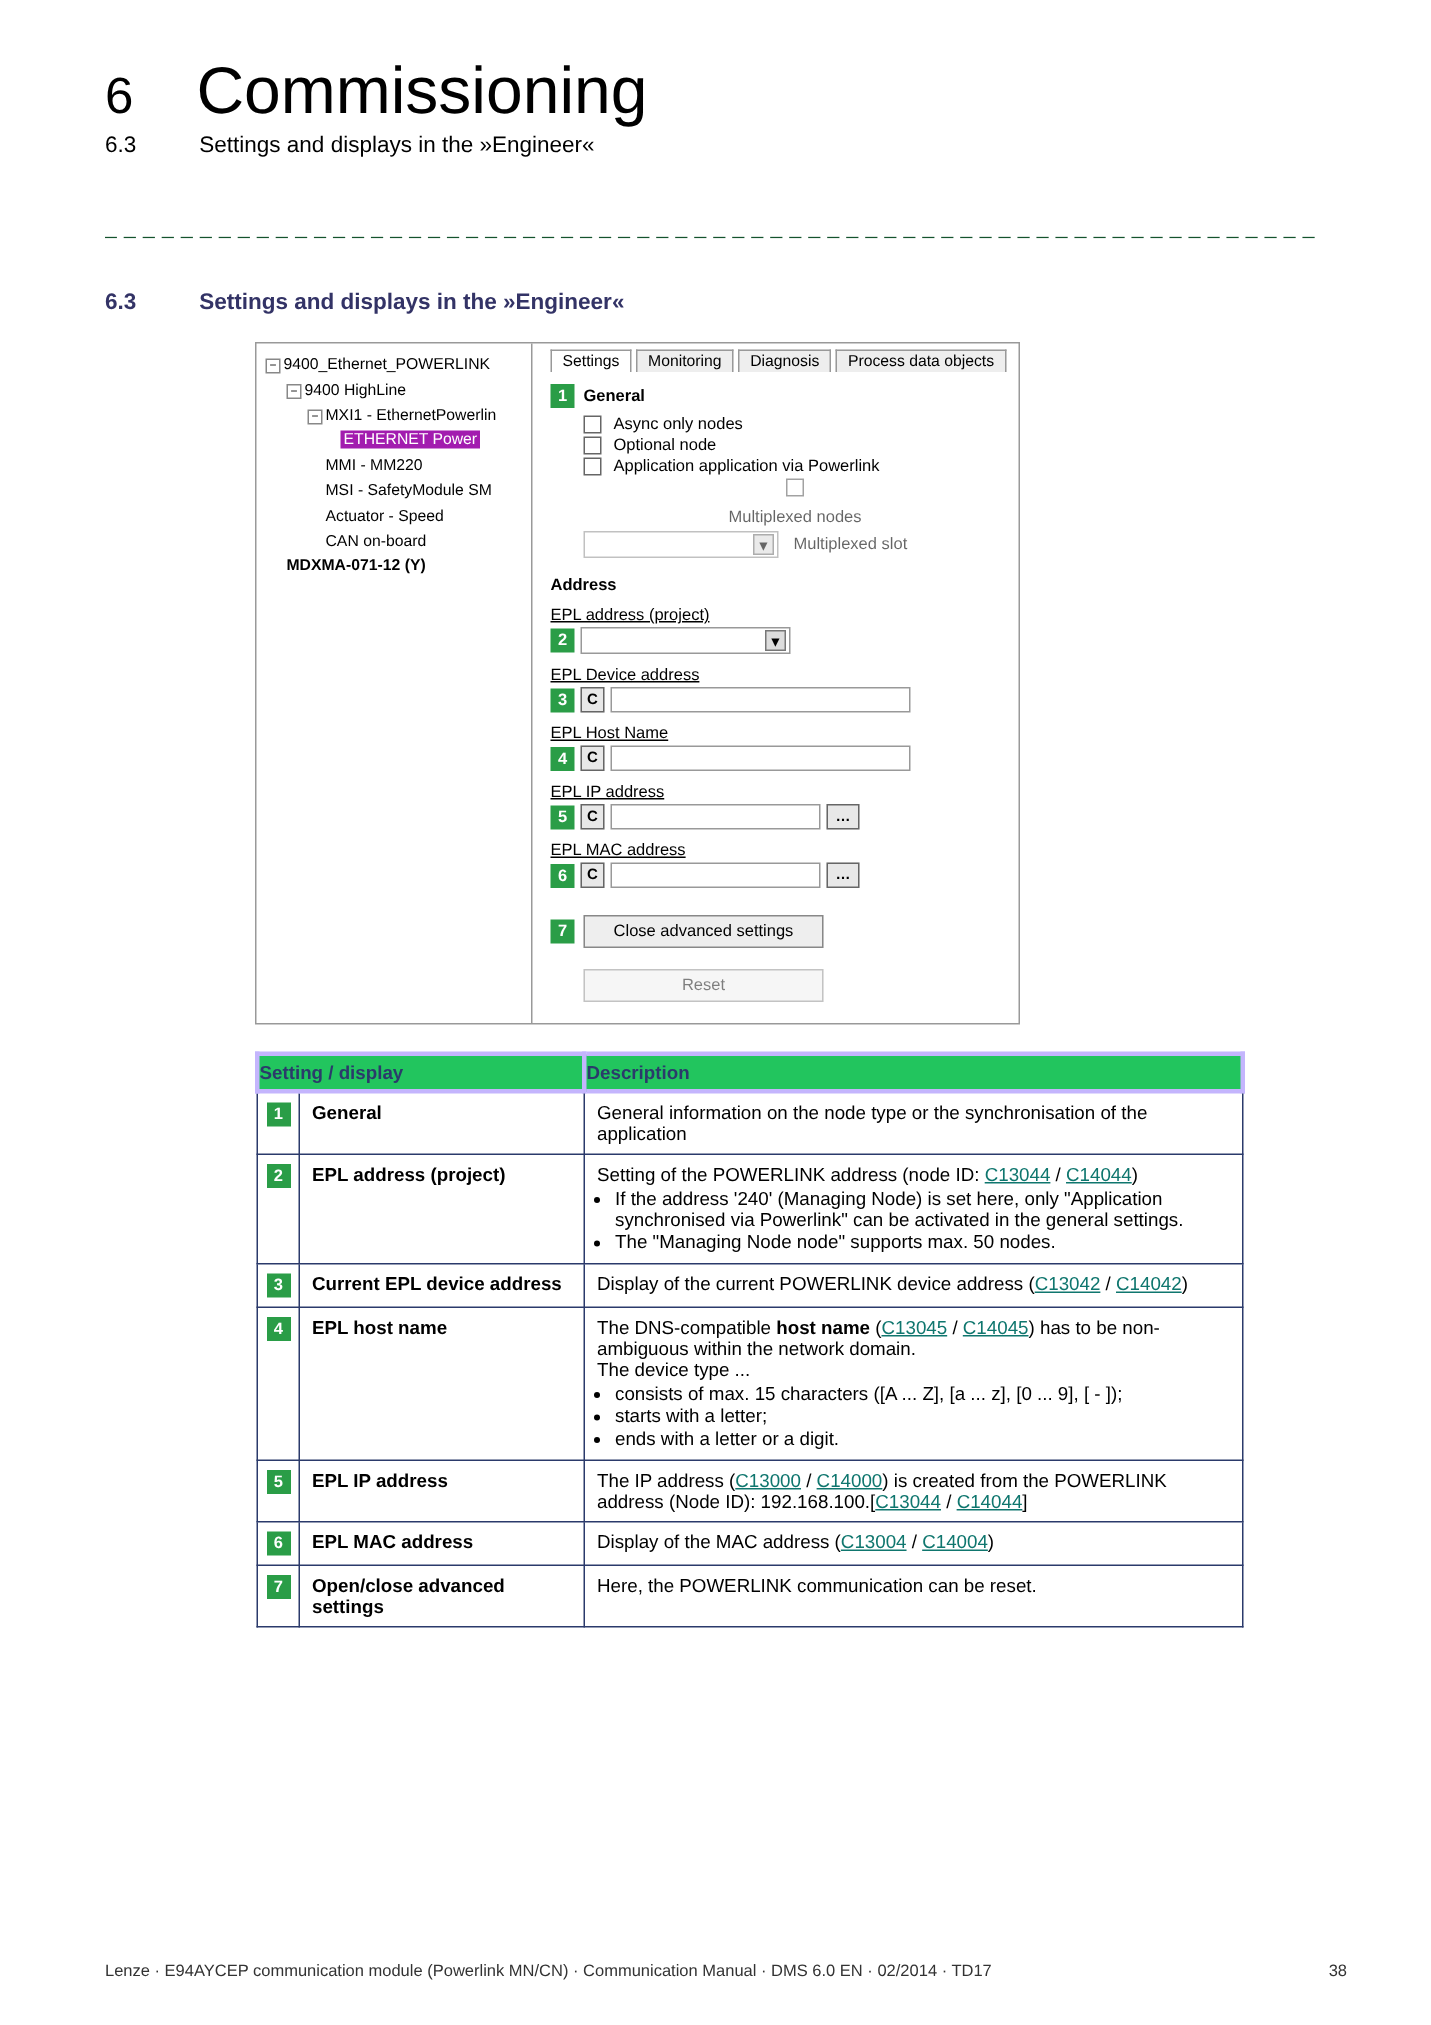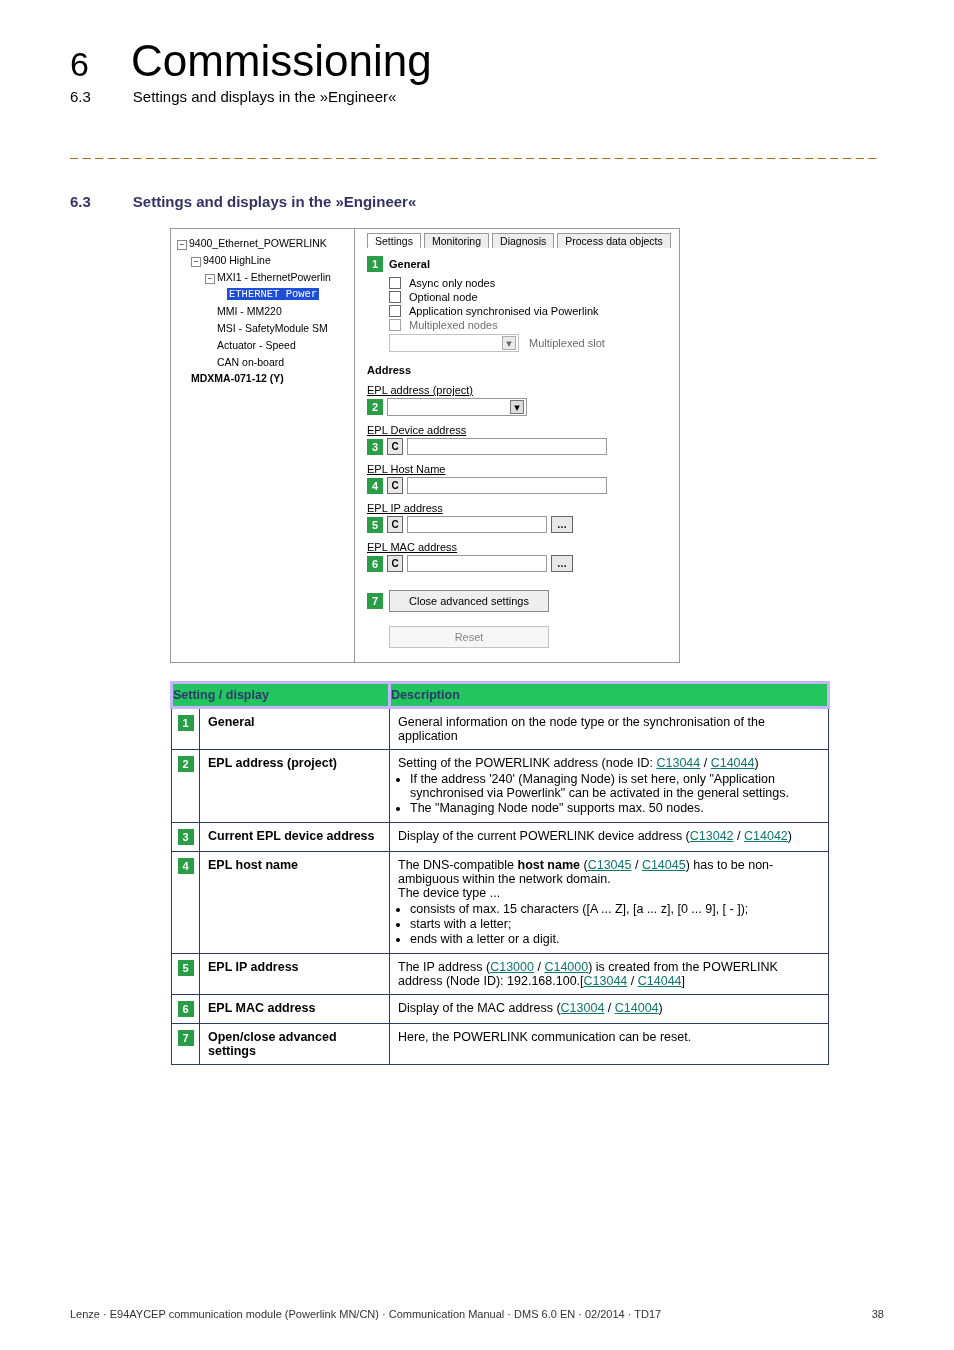--- a/index.html
+++ b/index.html
@@ -11,21 +11,21 @@
     position: relative;
     color: #000;
   }
   .page { padding: 36px 70px 0 70px; }
   .hdr-row1 { display: flex; align-items: baseline; gap: 42px; }
   .ch-num { font-size: 34px; font-weight: 400; color: #000; }
   .ch-title { font-size: 44px; font-weight: 400; }
   .hdr-row2 { display: flex; align-items: baseline; gap: 42px; margin-top: 2px; }
   .sub-num { font-size: 15px; }
   .sub-title { font-size: 15px; }
-  .dash-rule { margin-top: 38px; font-size: 14px; letter-spacing: 0.5px; white-space: nowrap; overflow: hidden; color:#a16207;}
+  .dash-rule { margin-top: 38px; font-size: 14px; letter-spacing: 0.5px; white-space: nowrap; overflow: hidden; color:#14532d;}
   .sec-row { display: flex; align-items: baseline; gap: 42px; margin-top: 34px; font-weight: 700; color:#336; }
   .sec-num { font-size: 15px; }
   .sec-title { font-size: 15px; }
 
   .figure-wrap { margin: 18px 0 18px 100px; width: 510px; border:1px solid #999; display:flex; background:#fff; }
   .tree-pane { width: 184px; border-right:1px solid #999; font-size:10.5px; padding:6px 4px 6px 6px; line-height:1.6; font-family:Tahoma,Arial,sans-serif; color:#000;}
   .tree-pane .node { white-space:nowrap; }
   .tree-icon { display:inline-block; width:10px; height:10px; border:1px solid #888; font-size:8px; line-height:8px; text-align:center; margin-right:2px; background:#fff;}
   .props-pane { flex:1; font-size:11px; font-family:Tahoma,Arial,sans-serif; padding:4px 8px 14px 12px;}
   .tabs { margin-bottom:8px; }
@@ -35,32 +35,32 @@
   .chk-row { display:flex; align-items:center; gap:8px; padding:1px 0 1px 22px; }
   .chk { width:12px; height:12px; border:1px solid #666; background:#fff; display:inline-block;}
   .dropdown { height:18px; border:1px solid #999; width:130px; display:inline-flex; align-items:center; justify-content:flex-end; padding:0 2px; margin-left:22px;}
   .dropdown .arrow { width:14px; height:14px; border:1px solid #777; background:#ddd; display:flex; align-items:center; justify-content:center;}
   .field-label { text-decoration:underline; margin-top:8px; color:#000;}
   .field-row { display:flex; align-items:center; gap:4px; margin-top:2px;}
   .c-btn { width:16px; height:17px; border:1px solid #666; background:#e8e8e8; font-size:10px; display:flex; align-items:center; justify-content:center; font-weight:700;}
   .field-input { height:17px; border:1px solid #999; background:#fff; }
   .wide-btn { margin-top:14px; height:22px; border:1px solid #888; background:#eee; width:160px; display:flex; align-items:center; justify-content:center; }
   .num-badge { width:16px; height:16px; background:#2a9d47; color:#fff; font-size:11px; font-weight:700; display:inline-flex; align-items:center; justify-content:center;}
-  .sel { background:#1d4ed8; color:#fff; padding:0 2px;font-family:Liberation Mono, monospace; }
+  .sel { background:#a21caf; color:#fff; padding:0 2px; }
 
   .desc-table { border-collapse:collapse; width:660px; margin-left:100px; font-size:12.5px; }
   .desc-table th { background:#22c55e; color:#2b3a6b; font-weight:700; border:3px solid #c4b5fd; padding:4px 0; text-align:left; }
   .desc-table td { border:1px solid #2b3a6b; padding:6px 8px; vertical-align:top; }
   .desc-table .badge-cell { width:28px; text-align:center; padding:6px 4px;}
   .desc-table .label-cell { width:190px; font-weight:700; }
   .desc-table ul { margin:2px 0 0 12px; padding:0; }
   .desc-table li { margin:1px 0; }
   .link { color:#0f766e; text-decoration:underline; }
 
-  .footer { position:absolute; bottom:30px; left:70px; right:70px; display:flex; justify-content:space-between; font-size:11px; color:#333;}
+  .footer { position:absolute; bottom:30px; left:70px; right:56px; display:flex; justify-content:space-between; font-size:11px; color:#333;}
 </style>
 </head>
 <body>
 
 <div class="page">
 
   <div class="hdr-row1">
     <div class="ch-num">6</div>
     <div class="ch-title">Commissioning</div>
   </div>
@@ -103,23 +103,23 @@
       <div class="chk-row">
           <span class="chk"></span>
           <span>Async only nodes</span>
         </div>
       <div class="chk-row">
           <span class="chk"></span>
           <span>Optional node</span>
         </div>
       <div class="chk-row">
           <span class="chk"></span>
-          <span>Application synchronised via Powerlink</span>
-        </div>
-      <div class="chk-row" style="opacity:0.6;">
+          <span>Application application via Powerlink</span>
+        </div>
+      <div class="chk-row" style="opacity:0.6;flex-direction:column;">
           <span class="chk"></span>
           <span>Multiplexed nodes</span>
         </div>
       <div style="display:flex;align-items:center;gap:10px;margin-top:2px; opacity:0.6;">
         <span class="dropdown">
             <span class="arrow">▾</span>
           </span>
         <span>Multiplexed slot</span>
       </div>
 

